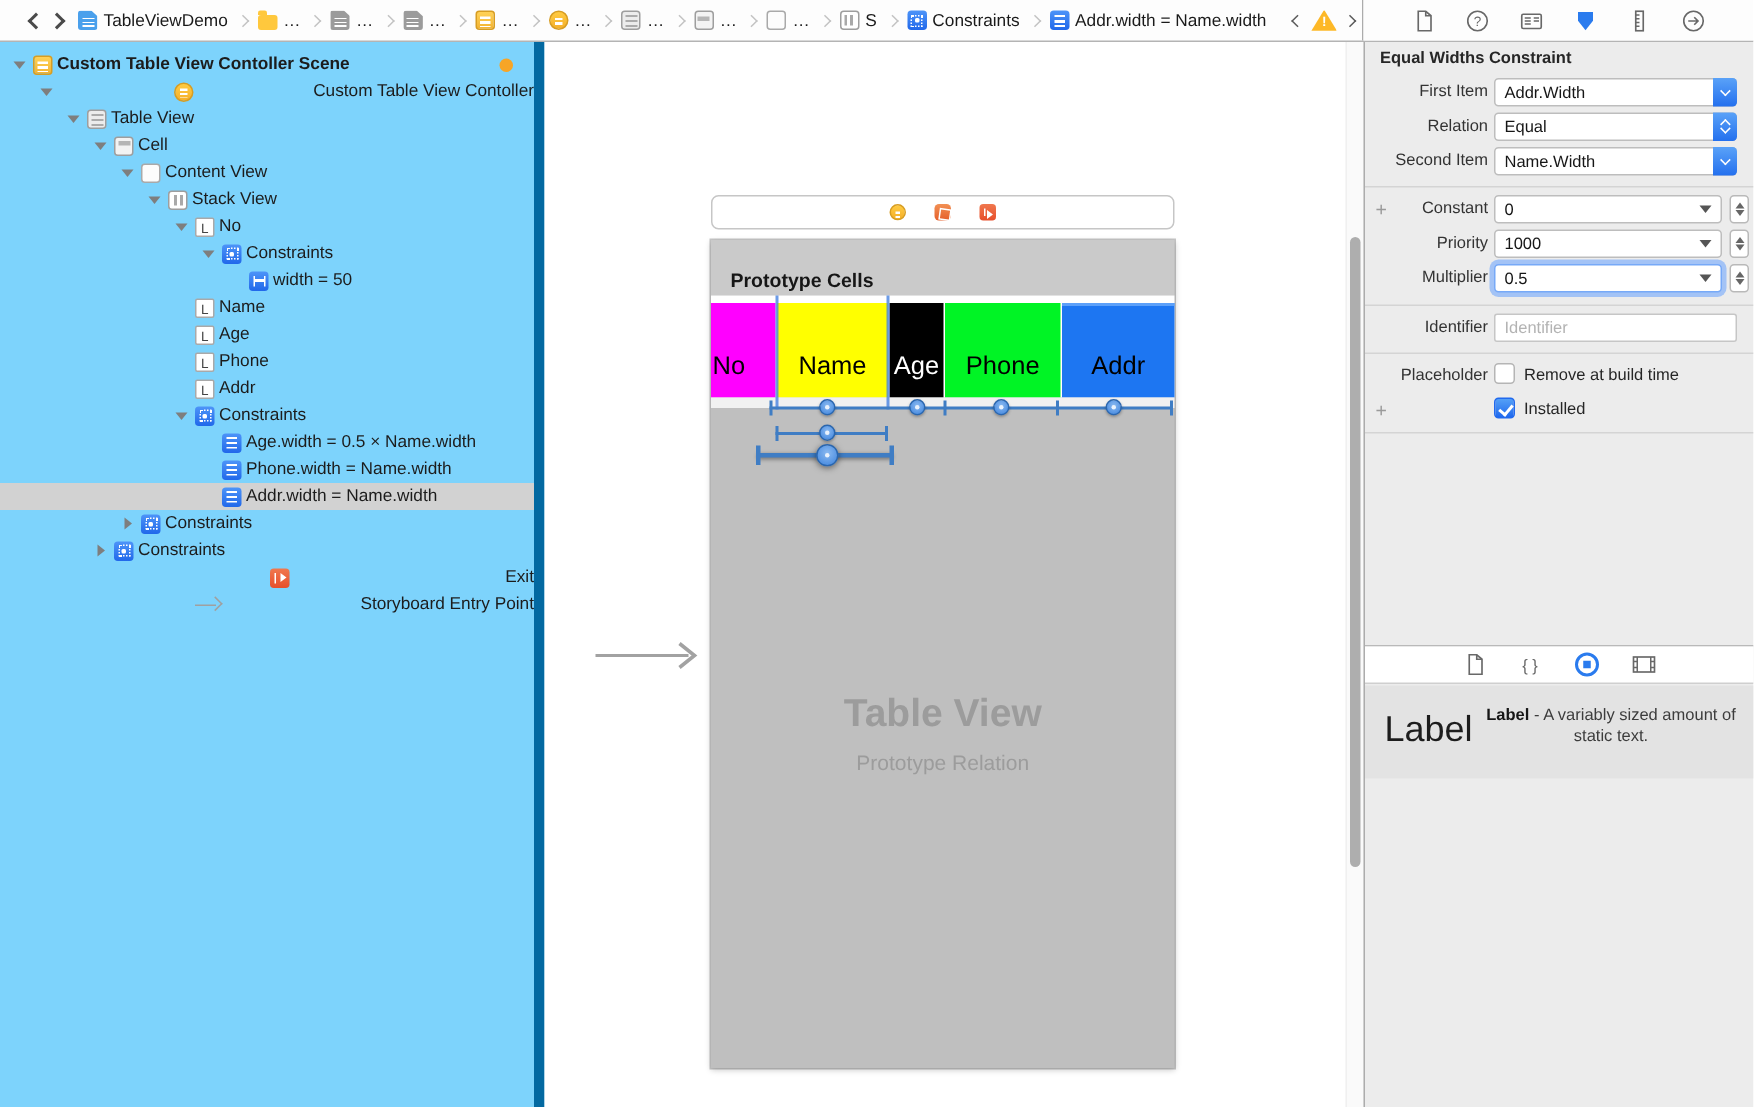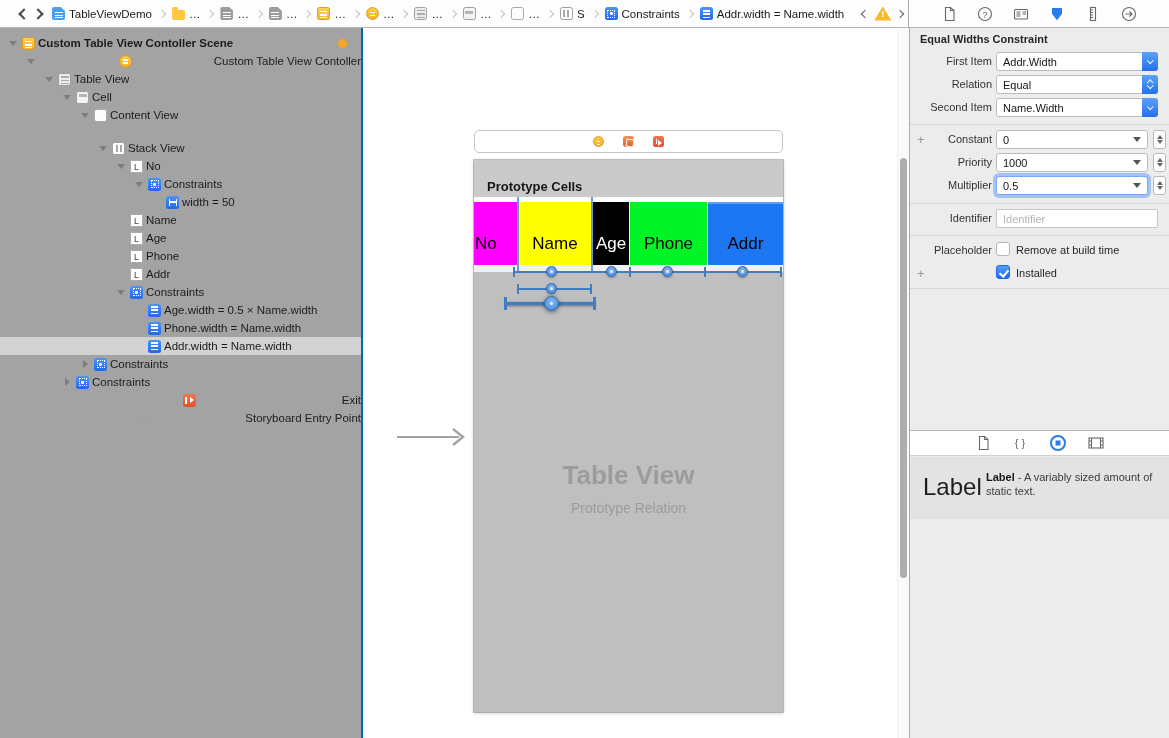--- a/index.html
+++ b/index.html
@@ -58,29 +58,29 @@
   .ic-fr { background:linear-gradient(#f29054,#e55f2b); border-radius:3px; }
   .ic-fr::after { content:""; position:absolute; left:3px; top:3px; width:6px; height:6px; border:1.2px solid #fff; transform:rotate(8deg); }
   .ic-exit { background:linear-gradient(#f0784e,#e74f2c); border-radius:2.5px; }
   .ic-exit::before { content:""; position:absolute; left:2.5px; top:3px; bottom:3px; width:1.5px; background:#fff; }
   .ic-exit::after { content:""; position:absolute; right:2px; top:3.5px; border-left:4.5px solid #fff; border-top:3px solid transparent; border-bottom:3px solid transparent; }
   .ic-entry { width:18px; border-radius:0; }
   .ic-entry::before { content:""; position:absolute; left:0; right:4px; top:6px; height:1.5px; background:#a0a0a0; }
   .ic-entry::after { content:""; position:absolute; right:1px; top:3.5px; width:6px; height:6px; border-top:1.5px solid #a0a0a0; border-right:1.5px solid #a0a0a0; transform:rotate(45deg); margin-top:-1px; }
 
   
-  .outline { position:absolute; left:0; top:28px; width:363px; bottom:0; background:#a3a3a3; border-right:2px solid #0369a1; padding-top:6px; }
+  .outline { position:absolute; left:0; top:28px; width:363px; bottom:0; background:#7dd3fc; border-right:7px solid #0369a1; padding-top:6px; }
   .trow { position:relative; display:flex; align-items:center; height:18px; gap:3px; font-size:11.5px; color:#1c1c1c; white-space:nowrap; }
   .trow.selected { background:#d2d2d2; }
   .trow.bold { font-weight:bold; }
   .tri { width:11px; height:11px; position:relative; flex:none; }
   .tri.open::after { content:""; position:absolute; left:1px; top:3px; border-top:5px solid #7e7e7e; border-left:4.5px solid transparent; border-right:4.5px solid transparent; }
   .tri.closed::after { content:""; position:absolute; left:3px; top:1px; border-left:5px solid #7e7e7e; border-top:4.5px solid transparent; border-bottom:4.5px solid transparent; }
   .lvl0{padding-left:8px;} .lvl1{padding-left:26px;justify-content:space-between;} .lvl2{padding-left:44px;} .lvl3{padding-left:62px;align-items:center;}
-  .lvl4{padding-left:80px;} .lvl5{padding-left:98px;margin-top:15px;} .lvl6{padding-left:116px;} .lvl7{padding-left:134px;} .lvl8{padding-left:152px;}
+  .lvl4{padding-left:80px;} .lvl5{padding-left:98px;} .lvl6{padding-left:116px;} .lvl7{padding-left:134px;} .lvl8{padding-left:152px;}
   .scene-dot { position:absolute; right:14px; top:5px; width:9px; height:9px; border-radius:50%; background:#f7a526; }
 
   
   .canvas { position:absolute; left:363px; top:28px; width:546px; bottom:0; background:#fff; overflow:hidden; }
   .vtrack { position:absolute; right:0; top:0; bottom:0; width:12px; background:#fafafa; border-left:1px solid #f0f0f0; }
   .vthumb { position:absolute; right:2.5px; top:130px; width:7px; height:420px; border-radius:4px; background:#aeaeae; }
   .dock { position:absolute; left:111px; top:102px; width:309px; height:23px; background:#fff; border:1px solid #c6c6c6; border-radius:5px;
           display:flex; align-items:center; justify-content:center; gap:19px; }
   .dock .ic { width:11px; height:11px; }
   .entry-arrow { position:absolute; left:32px; top:398px; }
@@ -129,21 +129,21 @@
   .tfield::placeholder { color:#b3b3b3; }
   .divider { position:absolute; left:0; right:0; height:1px; background:#d4d4d4; }
   .cb { position:absolute; left:86px; top:1px; width:14px; height:14px; border-radius:3px; background:#fff; border:1px solid #b5b5b5; }
   .cb.checked { background:linear-gradient(#54a0f6,#2069ee); border-color:#2069ee; }
   .cb.checked::after { content:""; position:absolute; left:4px; top:1.5px; width:4px; height:7px; border-right:2px solid #fff; border-bottom:2px solid #fff; transform:rotate(40deg); }
   .cb-label { position:absolute; left:106px; top:3px; }
   .insp-hr { position:absolute; left:0; right:0; height:1px; background:#b9b9b9; }
   .lib-tabs { position:absolute; left:0; right:0; top:403px; height:25px; background:#fff; border-bottom:1px solid #cfcfcf; display:flex; align-items:center; justify-content:center; gap:20px; }
   .lib-row { position:absolute; left:0; right:0; top:429px; height:62px; background:#e3e3e3; }
   .lib-big { position:absolute; left:13px; top:16px; font-size:24px; color:#1d1d1d; }
-  .lib-desc { position:absolute; left:76px; top:13px; width:176px; font-size:11px; color:#3c3c3c; line-height:14px; }
+  .lib-desc { position:absolute; left:76px; top:13px; width:176px; font-size:11px; color:#3c3c3c; line-height:14px;text-align:center; }
   .lib-desc b { color:#161616; }
 </style>
 </head>
 <body>
 
 <div class="app">
 
   <div class="topbar">
     <div class="jumpbar">
       <svg width="15" height="15">

